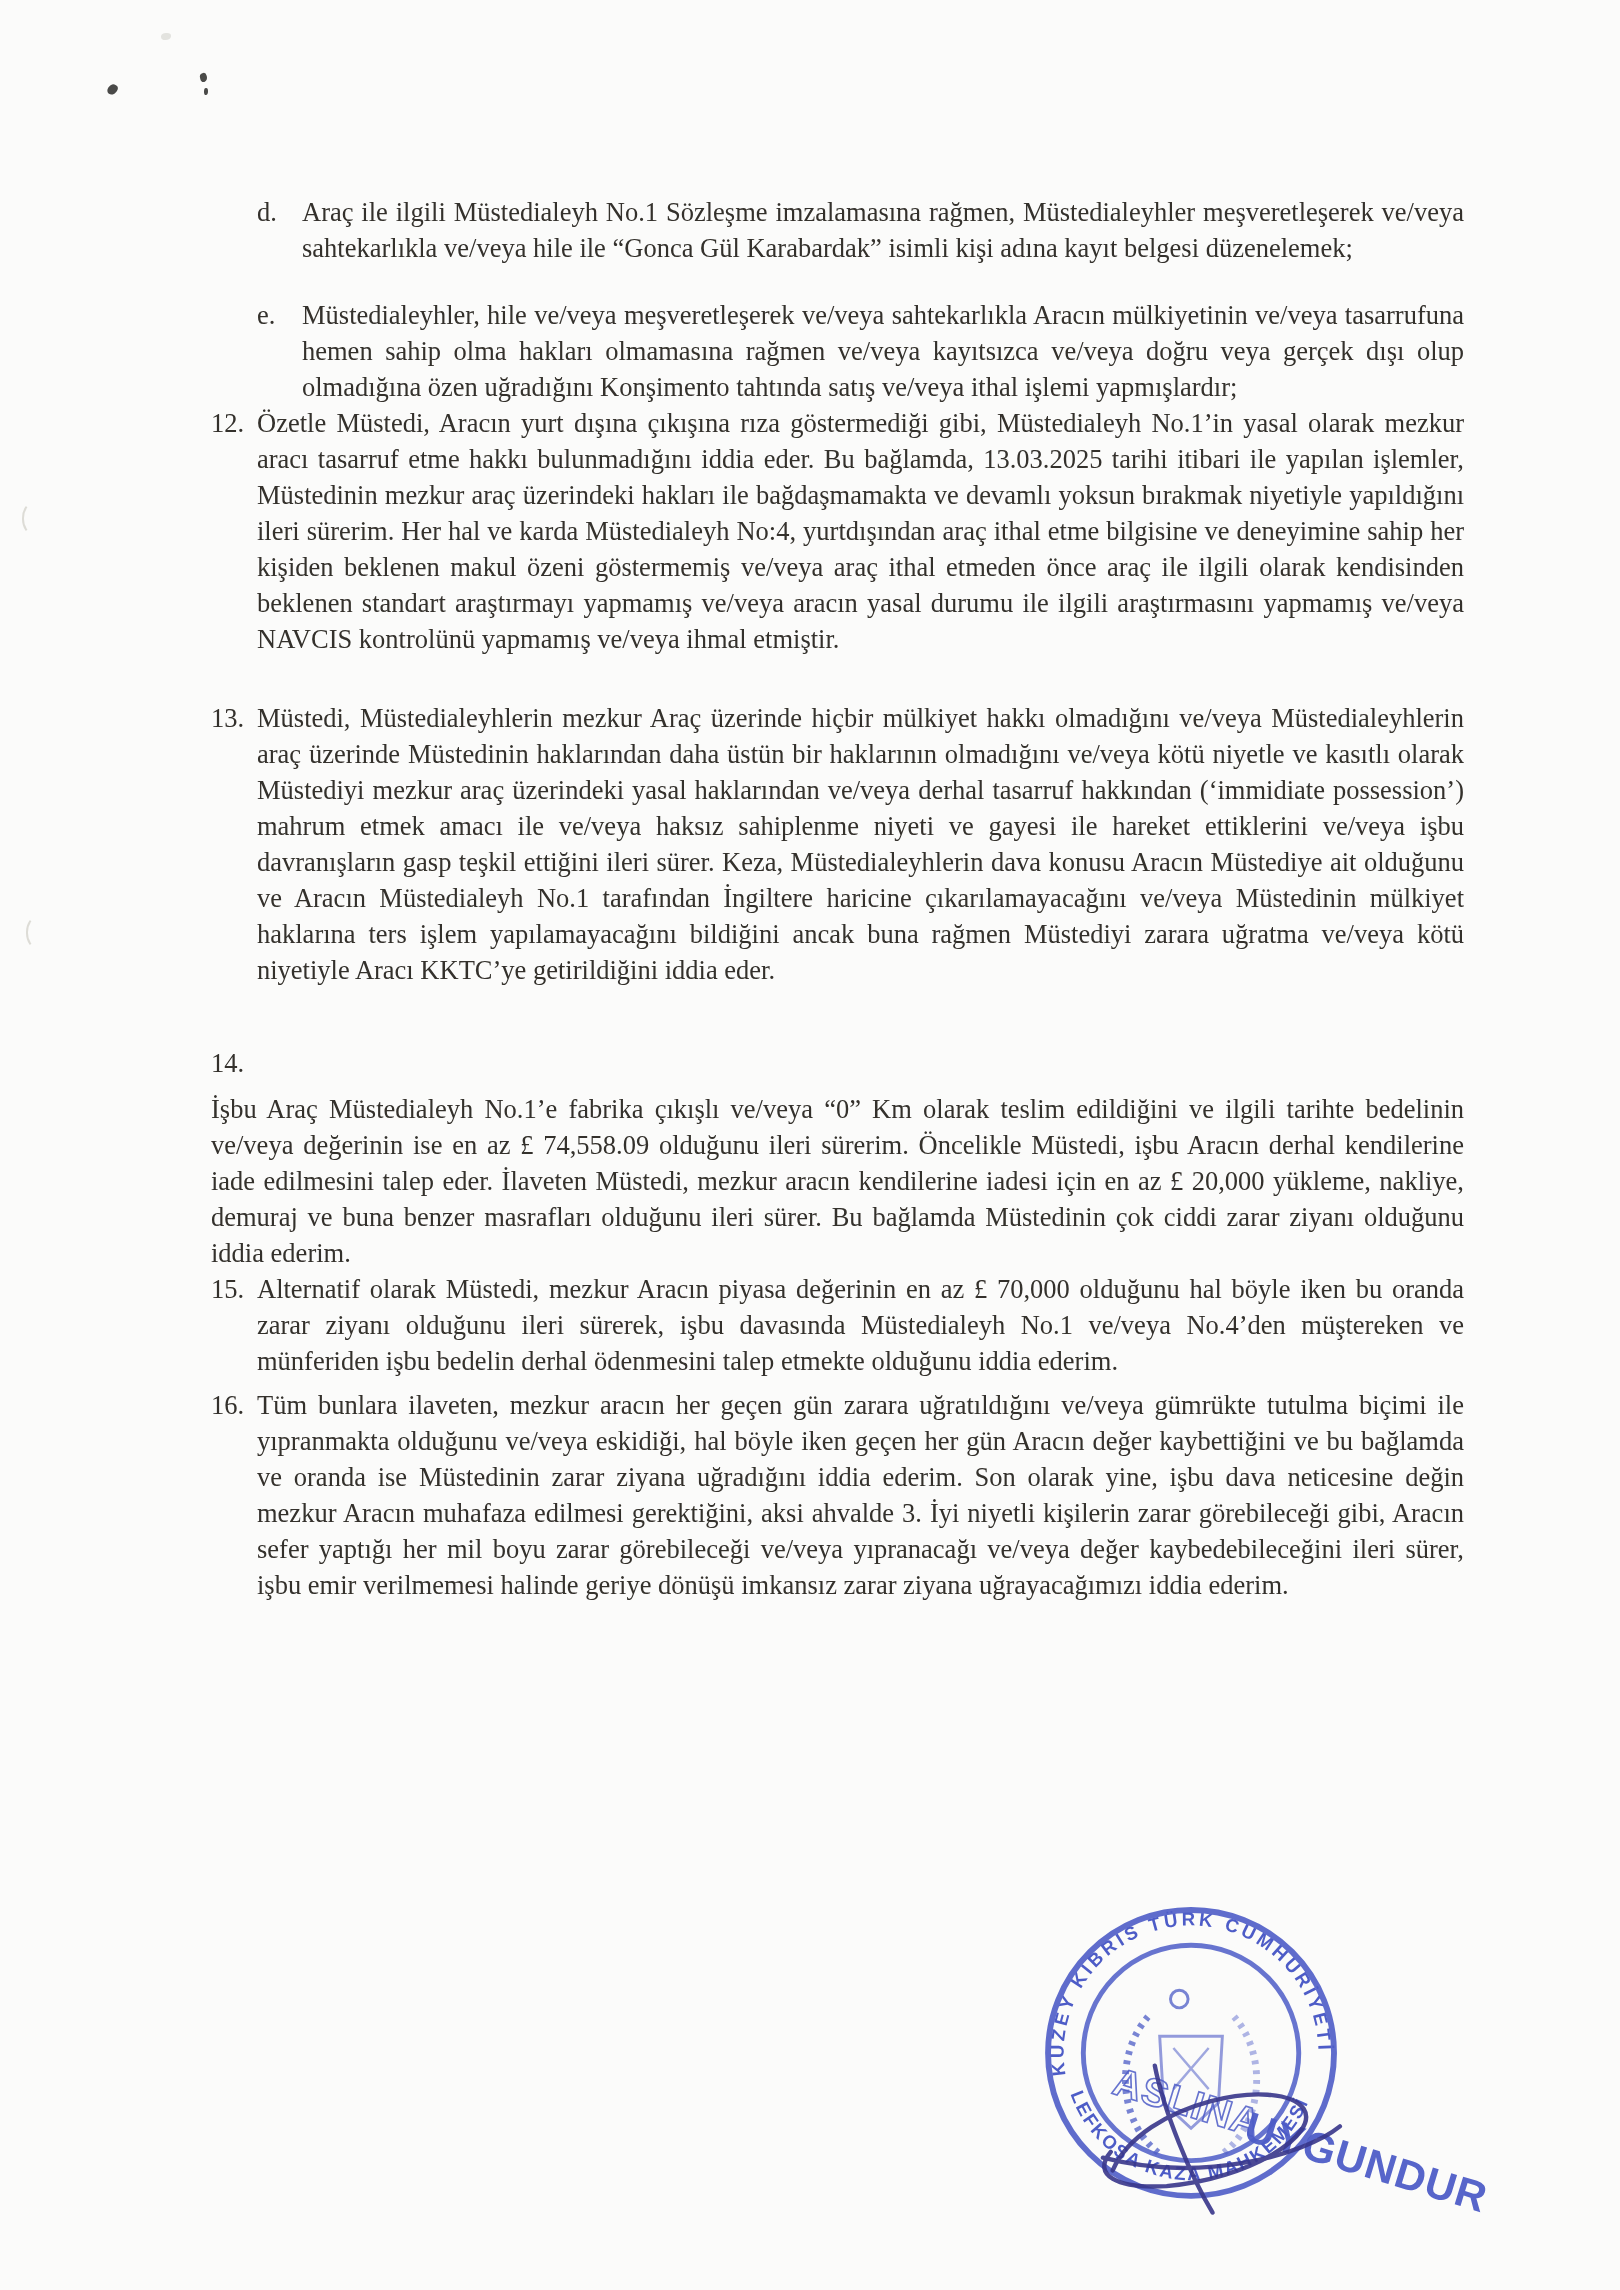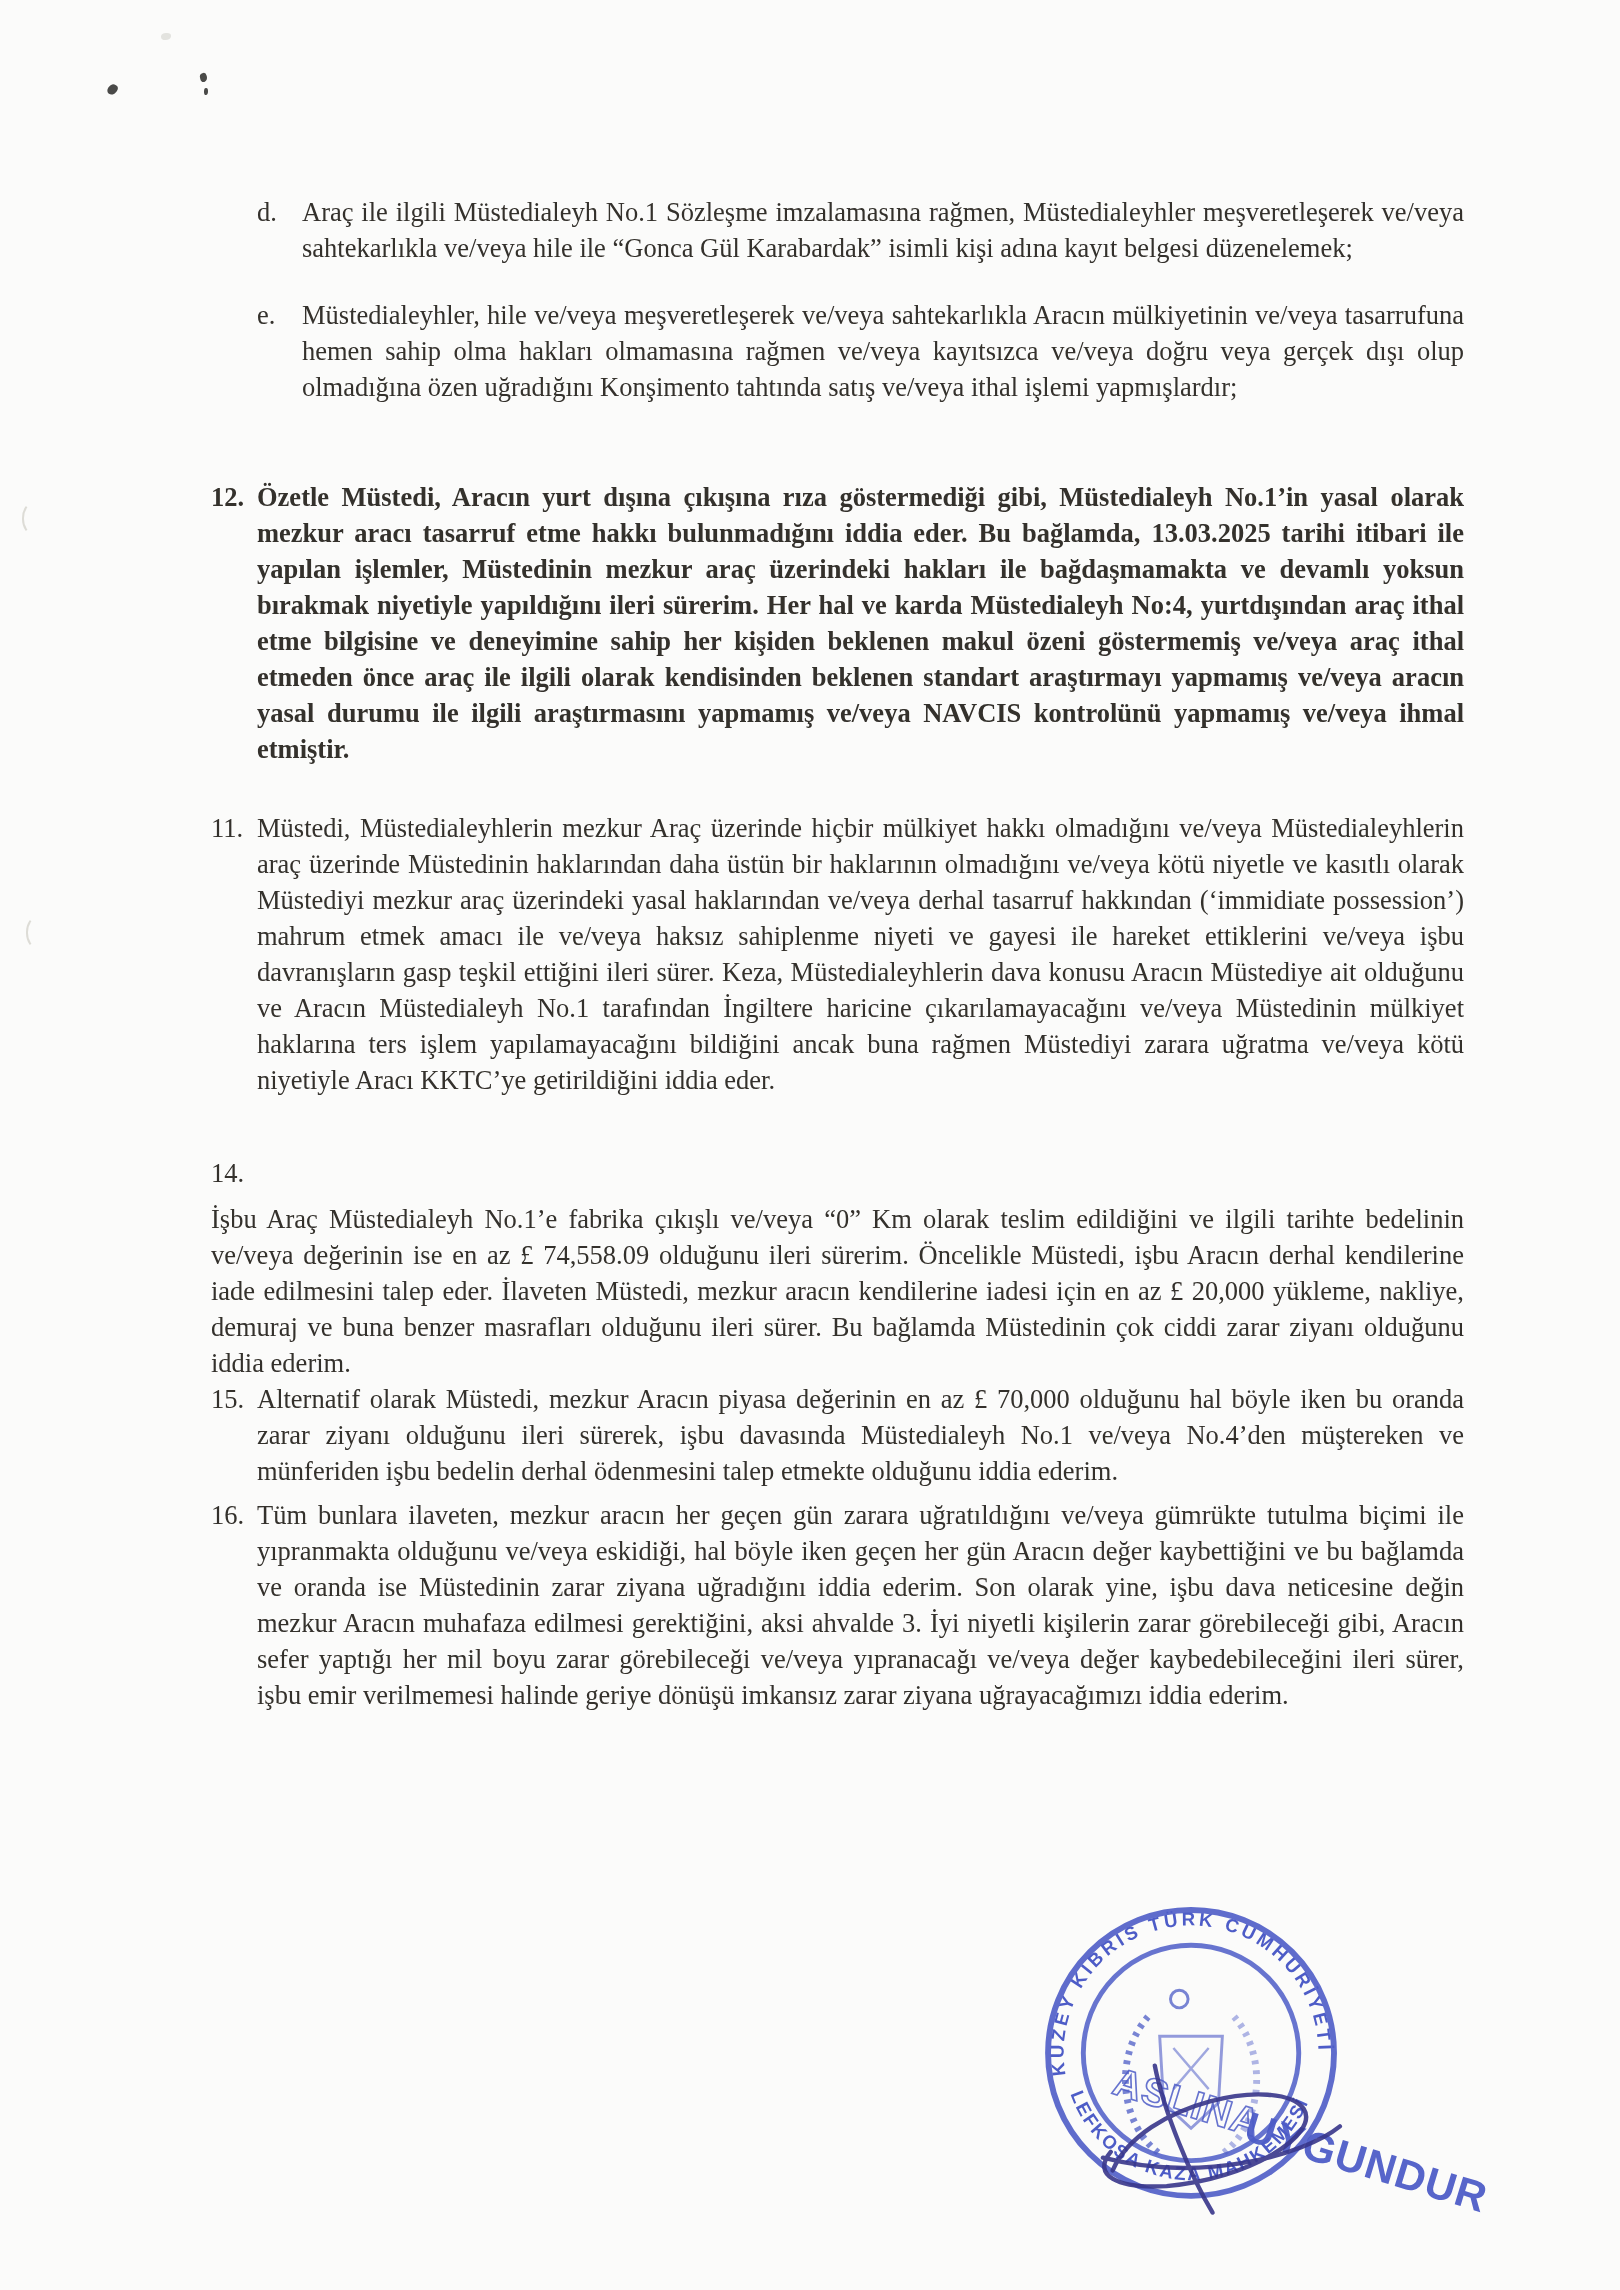--- a/index.html
+++ b/index.html
@@ -19,21 +19,21 @@
     font-size:26.5px;
     line-height:36px;
     text-align:justify;
     text-justify:inter-word;
   }
   .para .marker{flex:0 0 46px;}
   .para .ptext{flex:1;}
   .lettered{margin-left:46px;}
   .lettered .marker{flex:0 0 45px;}
   .gap-sm{margin-top:31px;}
-  .gap-xl{margin-top:74px;font-weight:bold;}
+  .gap-xl{}
   .gap-md{margin-top:43px;}
   .gap-lg{margin-top:57px;flex-direction:column;}
   .gap-lg2{}
   .gap-xs{margin-top:8px;}
   .stamp{
     position:absolute;left:956px;top:1901px;width:568px;height:392px;
     mix-blend-mode:multiply;
     opacity:.94;
   }
   .speck{position:absolute;background:#4a4a48;border-radius:50% 40% 55% 45%;}
@@ -71,21 +71,21 @@
     <span class="marker">e.</span>
     <div class="ptext">Müstedialeyhler, hile ve/veya meşveretleşerek ve/veya sahtekarlıkla Aracın mülkiyetinin ve/veya tasarrufuna hemen sahip olma hakları olmamasına rağmen ve/veya kayıtsızca ve/veya doğru veya gerçek dışı olup olmadığına özen uğradığını Konşimento tahtında satış ve/veya ithal işlemi yapmışlardır;</div>
   </div>
 
   <div class="para gap-xl">
     <span class="marker">12.</span>
     <div class="ptext">Özetle Müstedi, Aracın yurt dışına çıkışına rıza göstermediği gibi, Müstedialeyh No.1’in yasal olarak mezkur aracı tasarruf etme hakkı bulunmadığını iddia eder. Bu bağlamda, 13.03.2025 tarihi itibari ile yapılan işlemler, Müstedinin mezkur araç üzerindeki hakları ile bağdaşmamakta ve devamlı yoksun bırakmak niyetiyle yapıldığını ileri sürerim. Her hal ve karda Müstedialeyh No:4, yurtdışından araç ithal etme bilgisine ve deneyimine sahip her kişiden beklenen makul özeni göstermemiş ve/veya araç ithal etmeden önce araç ile ilgili olarak kendisinden beklenen standart araştırmayı yapmamış ve/veya aracın yasal durumu ile ilgili araştırmasını yapmamış ve/veya NAVCIS kontrolünü yapmamış ve/veya ihmal etmiştir.</div>
   </div>
 
   <div class="para gap-md">
-    <span class="marker">11.</span>
+    <span class="marker">13.</span>
     <div class="ptext">Müstedi, Müstedialeyhlerin mezkur Araç üzerinde hiçbir mülkiyet hakkı olmadığını ve/veya Müstedialeyhlerin araç üzerinde Müstedinin haklarından daha üstün bir haklarının olmadığını ve/veya kötü niyetle ve kasıtlı olarak Müstediyi mezkur araç üzerindeki yasal haklarından ve/veya derhal tasarruf hakkından (‘immidiate possession’) mahrum etmek amacı ile ve/veya haksız sahiplenme niyeti ve gayesi ile hareket ettiklerini ve/veya işbu davranışların gasp teşkil ettiğini ileri sürer. Keza, Müstedialeyhlerin dava konusu Aracın Müstediye ait olduğunu ve Aracın Müstedialeyh No.1 tarafından İngiltere haricine çıkarılamayacağını ve/veya Müstedinin mülkiyet haklarına ters işlem yapılamayacağını bildiğini ancak buna rağmen Müstediyi zarara uğratma ve/veya kötü niyetiyle Aracı KKTC’ye getirildiğini iddia eder.</div>
   </div>
 
   <div class="para gap-lg">
     <span class="marker">14.</span>
     <div class="ptext">İşbu Araç Müstedialeyh No.1’e fabrika çıkışlı ve/veya “0” Km olarak teslim edildiğini ve ilgili tarihte bedelinin ve/veya değerinin ise en az £ 74,558.09 olduğunu ileri sürerim. Öncelikle Müstedi, işbu Aracın derhal kendilerine iade edilmesini talep eder. İlaveten Müstedi, mezkur aracın kendilerine iadesi için en az £ 20,000 yükleme, nakliye, demuraj ve buna benzer masrafları olduğunu ileri sürer. Bu bağlamda Müstedinin çok ciddi zarar ziyanı olduğunu iddia ederim.</div>
   </div>
 
   <div class="para gap-lg2">
     <span class="marker">15.</span>

